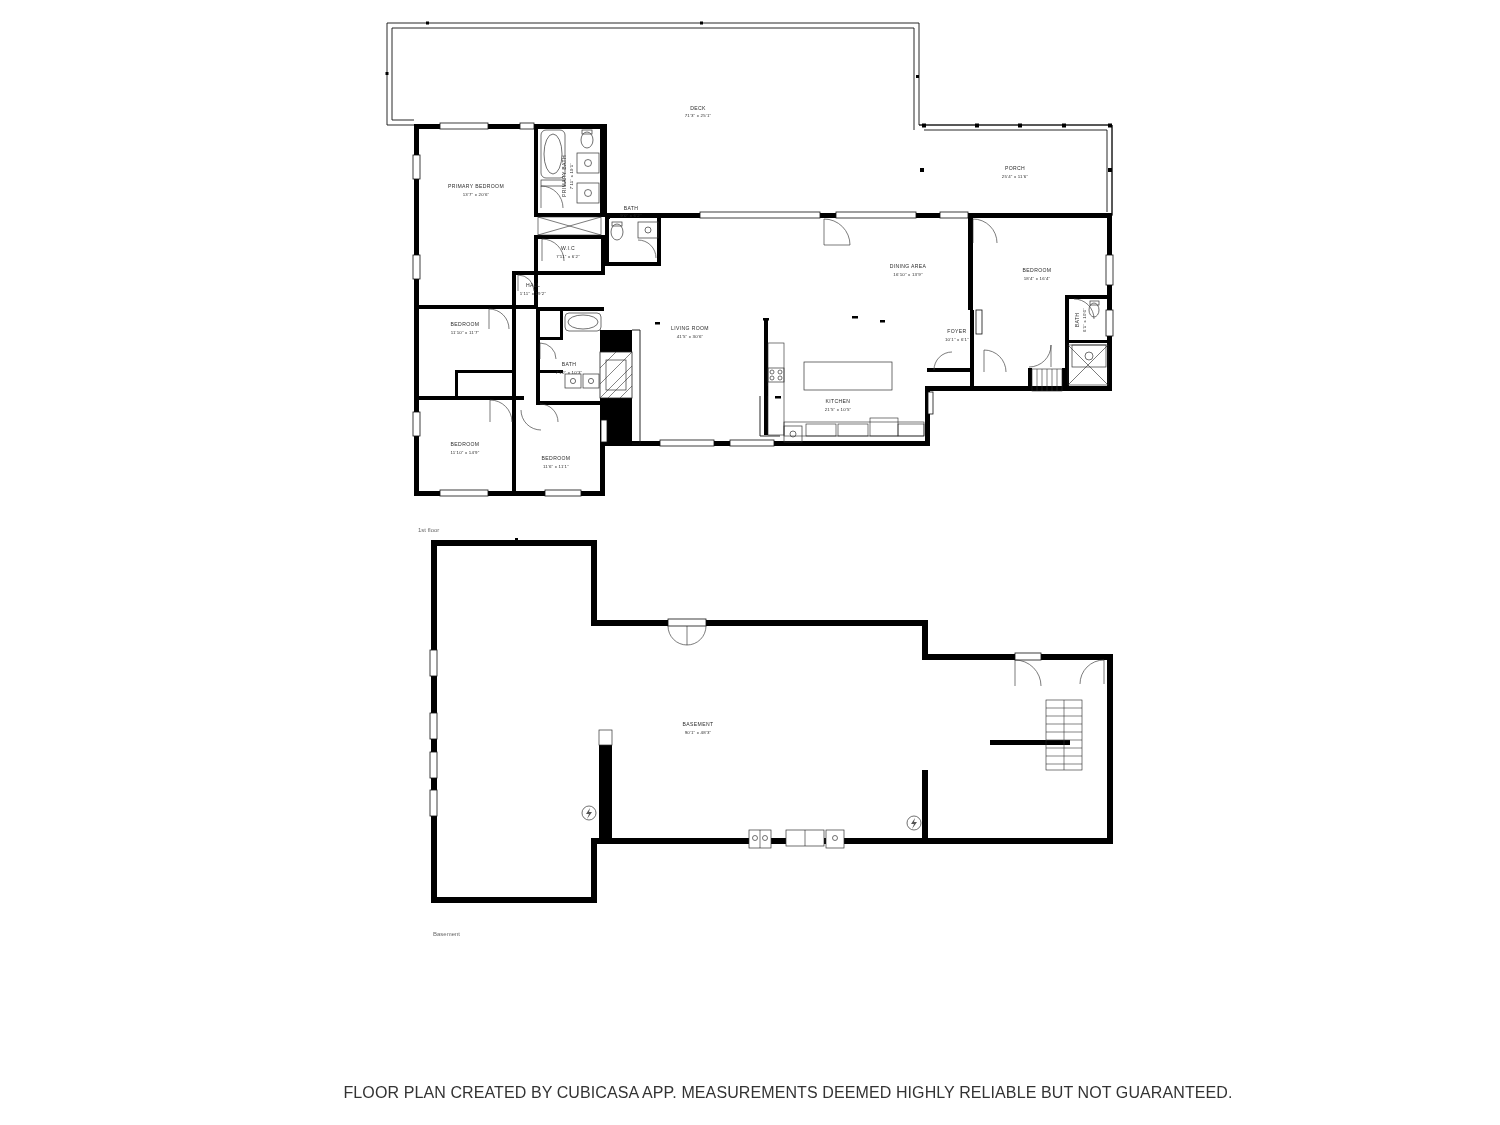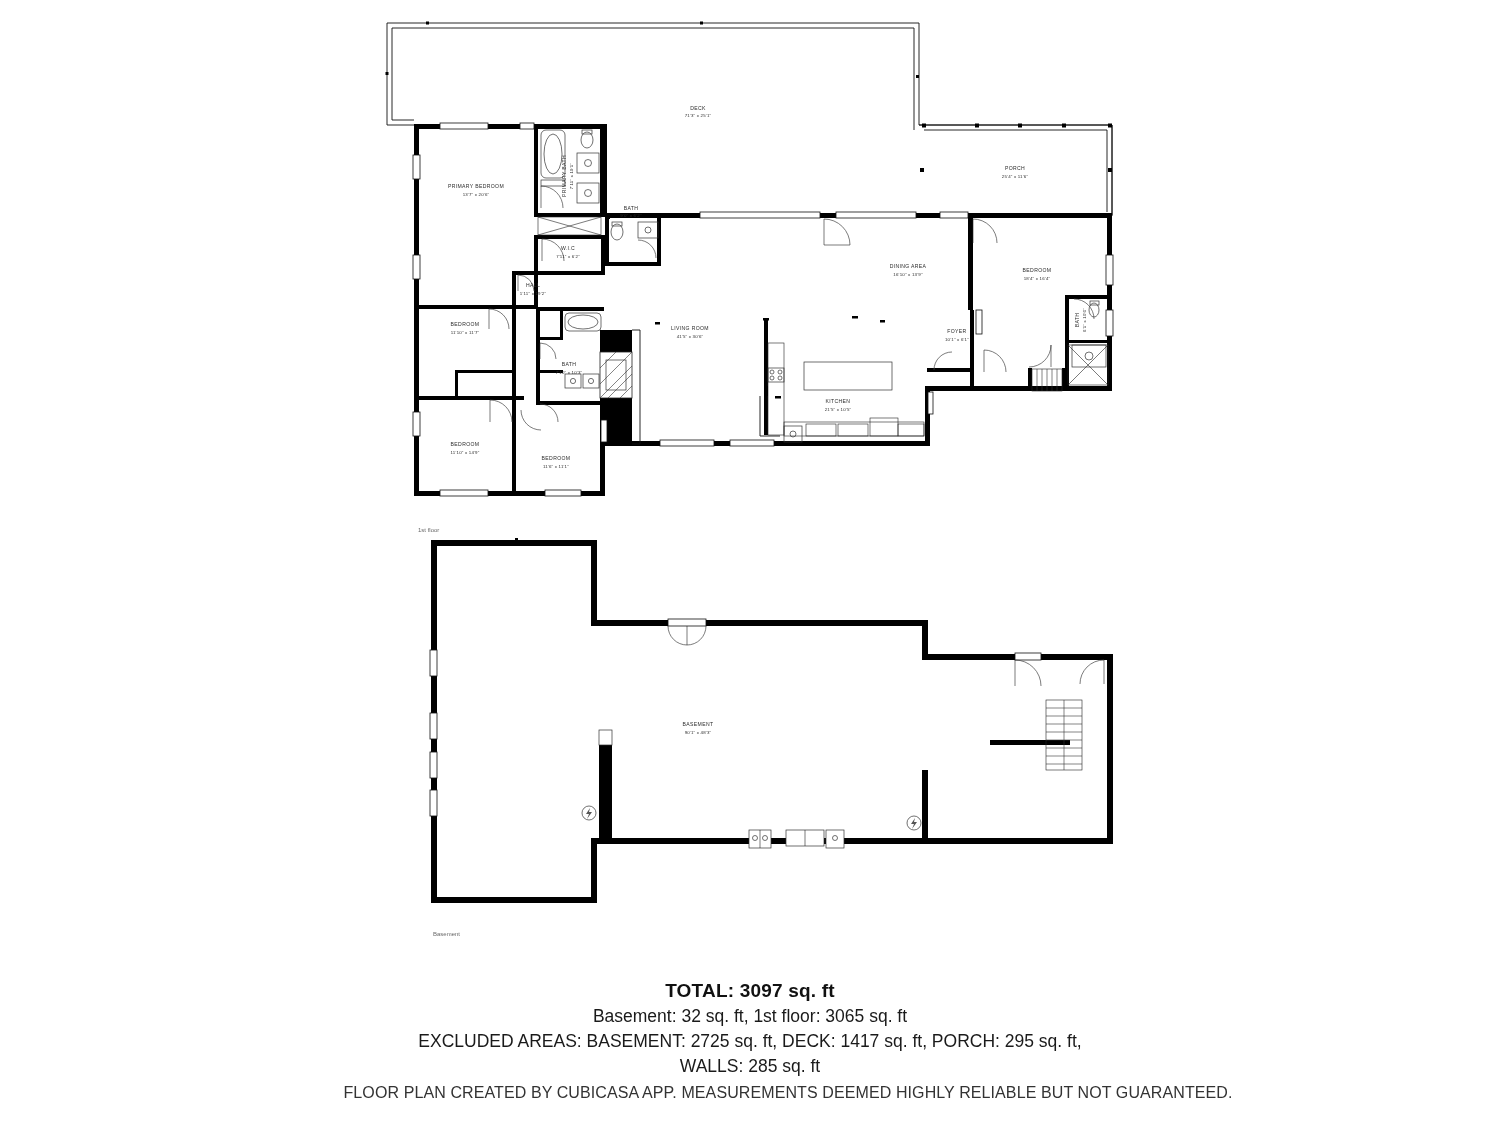--- a/index.html
+++ b/index.html
@@ -519,22 +519,16 @@
 
       <g class="room-label">
         <text class="room-name" x="698" y="726">BASEMENT</text>
         <text class="room-dim" x="698" y="734">90'1" x 48'3"</text>
       </g>
 
       <text class="floor-caption" x="433" y="936">Basement</text>
     </g>
   </svg>
 
-  <div class="summary">
-    <div class="summary-total">TOTAL: 3097 sq. ft</div>
-    <div class="summary-line">Basement: 32 sq. ft, 1st floor: 3065 sq. ft</div>
-    <div class="summary-line">EXCLUDED AREAS: BASEMENT: 2725 sq. ft, DECK: 1417 sq. ft, PORCH: 295 sq. ft,</div>
-    <div class="summary-line">WALLS: 285 sq. ft</div>
-  </div>
 
   <div class="disclaimer">FLOOR PLAN CREATED BY CUBICASA APP. MEASUREMENTS DEEMED HIGHLY RELIABLE BUT NOT GUARANTEED.</div>
 
 </div>
 
 </body></html>

